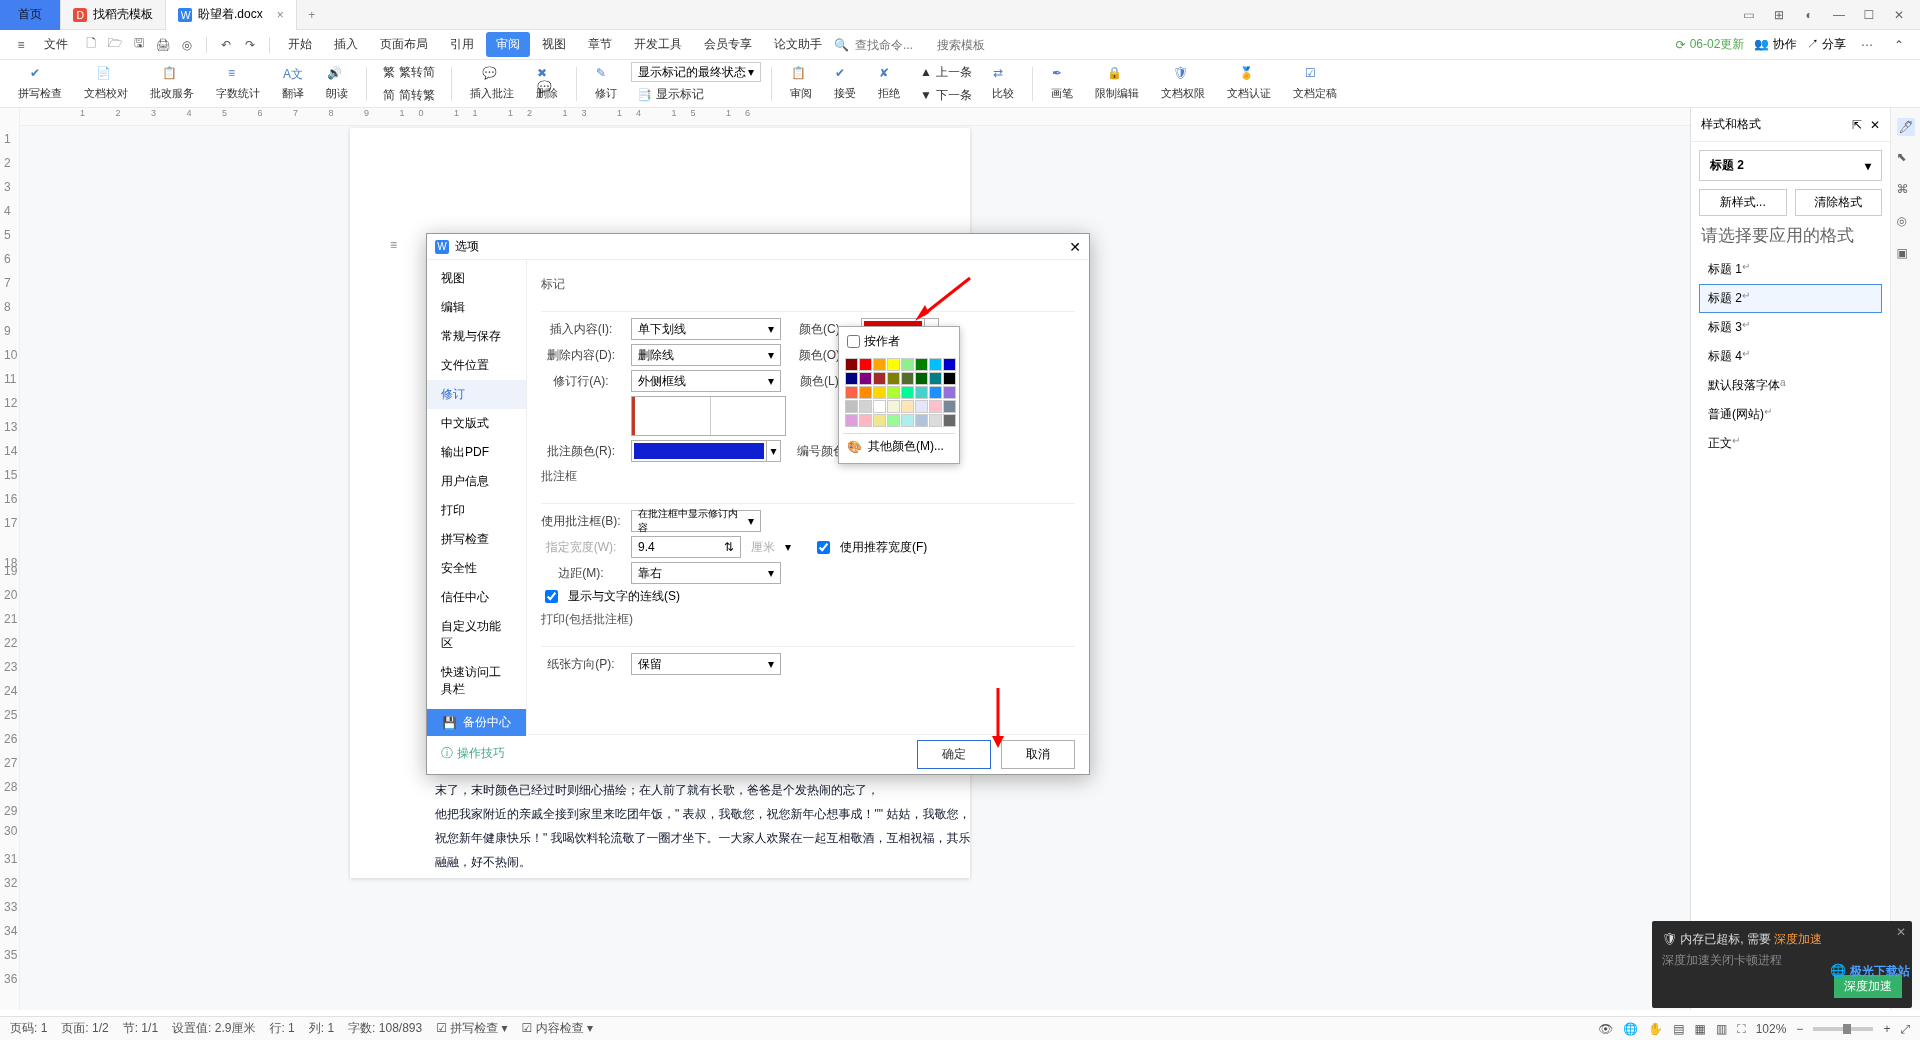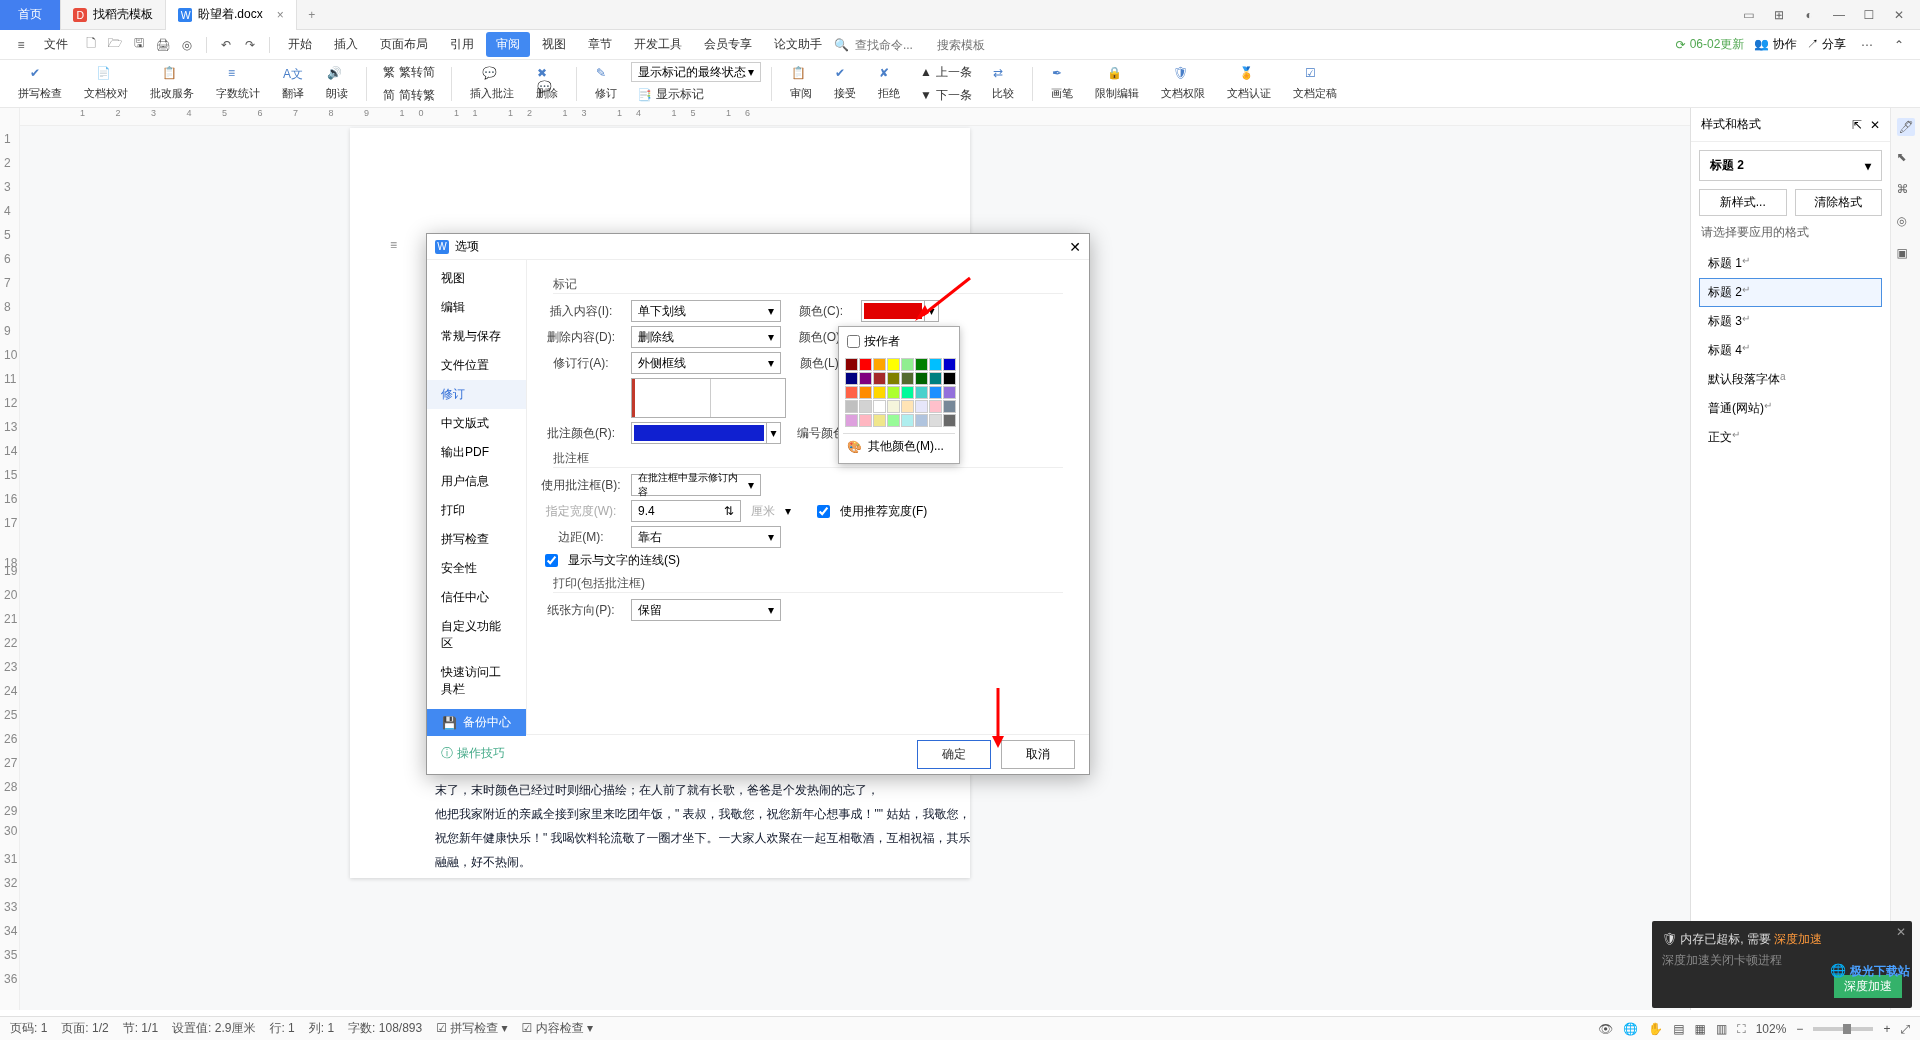--- a/index.html
+++ b/index.html
@@ -1,19 +1,19 @@
 <!DOCTYPE html>
 <html><head>
 <meta charset="utf-8">
 <style>
 *{margin:0;padding:0;box-sizing:border-box;font-family:"Microsoft YaHei",sans-serif;font-size:12px}
 body{background:#fff;overflow:hidden;width:1920px;height:1040px;position:relative}
 .titlebar{height:30px;background:#f5f5f5;display:flex;align-items:center;border-bottom:1px solid #e0e0e0}
 .tab{height:30px;padding:0 12px;display:flex;align-items:center;gap:6px;border-right:1px solid #e0e0e0;cursor:pointer}
-.tab.home{background:#427ff0;color:#ffffff;padding:8px 18px}
+.tab.home{background:#427ff0;color:#0f172a;padding:8px 18px}
 .tab.active{background:#fff}
 .tab-icon{width:14px;height:14px;display:inline-block}
 .tab-close{margin-left:8px;color:#888}
 .tab-add{width:30px;text-align:center;color:#888;cursor:pointer}
 .wincontrols{margin-left:auto;display:flex;gap:4px;padding-right:8px}
 .winbtn{width:26px;height:20px;display:flex;align-items:center;justify-content:center;color:#666;cursor:pointer}
 .menubar{height:30px;display:flex;align-items:center;padding:0 10px;gap:2px;border-bottom:1px solid #e8e8e8}
 .menubtn{width:22px;height:22px;display:flex;align-items:center;justify-content:center;color:#555;cursor:pointer}
 .menutxt{padding:4px 10px;color:#333;cursor:pointer}
 .menutxt.active{background:#4189f2;color:#fff;border-radius:3px}
@@ -38,21 +38,21 @@
 .page-text{position:absolute;left:415px;top:670px;width:545px;font-size:14px;line-height:2;color:#0f172a;font-family:SimSun}
 .dialog{position:absolute;left:406px;top:125px;width:664px;height:542px;background:#fff;border:1px solid #999;box-shadow:0 4px 20px rgba(0,0,0,.3)}
 .dlg-title{height:26px;display:flex;align-items:center;padding:0 8px;border-bottom:1px solid #eee}
 .dlg-title-icon{width:14px;height:14px;background:#3082f0;color:#fff;font-size:10px;display:flex;align-items:center;justify-content:center;border-radius:2px;margin-right:6px}
 .dlg-close{margin-left:auto;cursor:pointer;font-size:14px}
 .dlg-body{display:flex;height:calc(100% - 66px)}
 .dlg-nav{width:100px;border-right:1px solid #eee;padding-top:4px}
 .dlg-nav-item{padding:6px 14px;cursor:pointer;font-size:12px}
 .dlg-nav-item.active{background:#eef3fb;color:#2e6bd6}
 .dlg-content{flex:1;padding:10px 14px;font-size:12px}
-.section-title{color:#555;margin:6px 12px;border-bottom:1px solid #eee;padding-bottom:0}
+.section-title{color:#555;margin:6px 0;border-bottom:1px solid #eee;padding-bottom:18px}
 .frow{display:flex;align-items:center;margin:4px 0;gap:10px}
 .flabel{width:80px;text-align:center;color:#444}
 .fcombo{border:1px solid #b0b0b0;height:22px;width:150px;display:flex;align-items:center;justify-content:space-between;padding:0 6px;background:#fff;cursor:pointer}
 .fcombo.wide{width:150px}
 .fcolor{border:1px solid #b0b0b0;height:22px;width:78px;display:flex;align-items:center;cursor:pointer}
 .fcolor .swatch{flex:1;height:16px;margin:2px}
 .fcolor .dd{width:14px;border-left:1px solid #b0b0b0;text-align:center;line-height:20px}
 .fcolor.active{border:1px solid #3b8bf5}
 .preview-box{border:1px solid #b0b0b0;height:40px;width:155px;background:#fff;display:flex}
 .preview-box>div{flex:1;border-left:1px solid #ccc}
@@ -66,21 +66,21 @@
 .dlg-backup{background:#4189f2;color:#fff;padding:5px 14px;display:flex;align-items:center;gap:6px;position:absolute;left:0;bottom:38px;width:99px;justify-content:center}
 .dlg-tips{position:absolute;left:14px;bottom:12px;color:#4a8;display:flex;align-items:center;gap:4px}
 .btn{border:1px solid #b0b0b0;padding:5px 24px;background:#fff;cursor:pointer;margin-left:auto}
 .btn.primary{border:1px solid #2e6bd6;color:#333}
 .sidepanel{width:200px;border-left:1px solid #e0e0e0;background:#fff;display:flex;flex-direction:column}
 .sp-header{padding:8px 10px;border-bottom:1px solid #eee;display:flex;align-items:center}
 .sp-header .spacer{flex:1}
 .sp-heading{font-size:18px;font-weight:bold;padding:6px 10px;border:1px solid #ccc;margin:8px;display:flex;align-items:center;justify-content:space-between}
 .sp-btns{display:flex;gap:8px;padding:0 8px}
 .sp-btn{flex:1;border:1px solid #ccc;padding:4px;text-align:center;cursor:pointer;font-size:11px}
-.sp-hint{padding:8px 10px;color:#666;font-size:12px}
+.sp-hint{padding:8px 10px;color:#666;font-size:17px}
 .sp-list{padding:0 8px}
 .sp-item{padding:5px 8px;display:flex;border:1px solid transparent;cursor:pointer;font-size:12px}
 .sp-item.sel{border:1px solid #4a90e2;background:#f0f6ff}
 .sp-item .ret{color:#888;font-size:10px}
 .sp-footer{margin-top:auto;padding:8px;border-top:1px solid #eee;display:flex;align-items:center;gap:6px}
 .sidetools{width:30px;background:#f8f8f8;border-left:1px solid #e8e8e8;display:flex;flex-direction:column;align-items:center;gap:14px;padding-top:10px}
 .sidetools .tool{width:18px;height:18px;color:#666;cursor:pointer}
 .statusbar{position:absolute;bottom:0;left:0;right:0;height:24px;background:#fafafa;border-top:1px solid #e0e0e0;display:flex;align-items:center;padding:0 10px;font-size:11px;color:#555;gap:14px}
 .statusbar .right{margin-left:auto;display:flex;align-items:center;gap:10px}
 .notif{position:absolute;right:8px;bottom:32px;width:260px;background:#2a2a2a;color:#ddd;padding:10px;font-size:11px;border-radius:2px}

